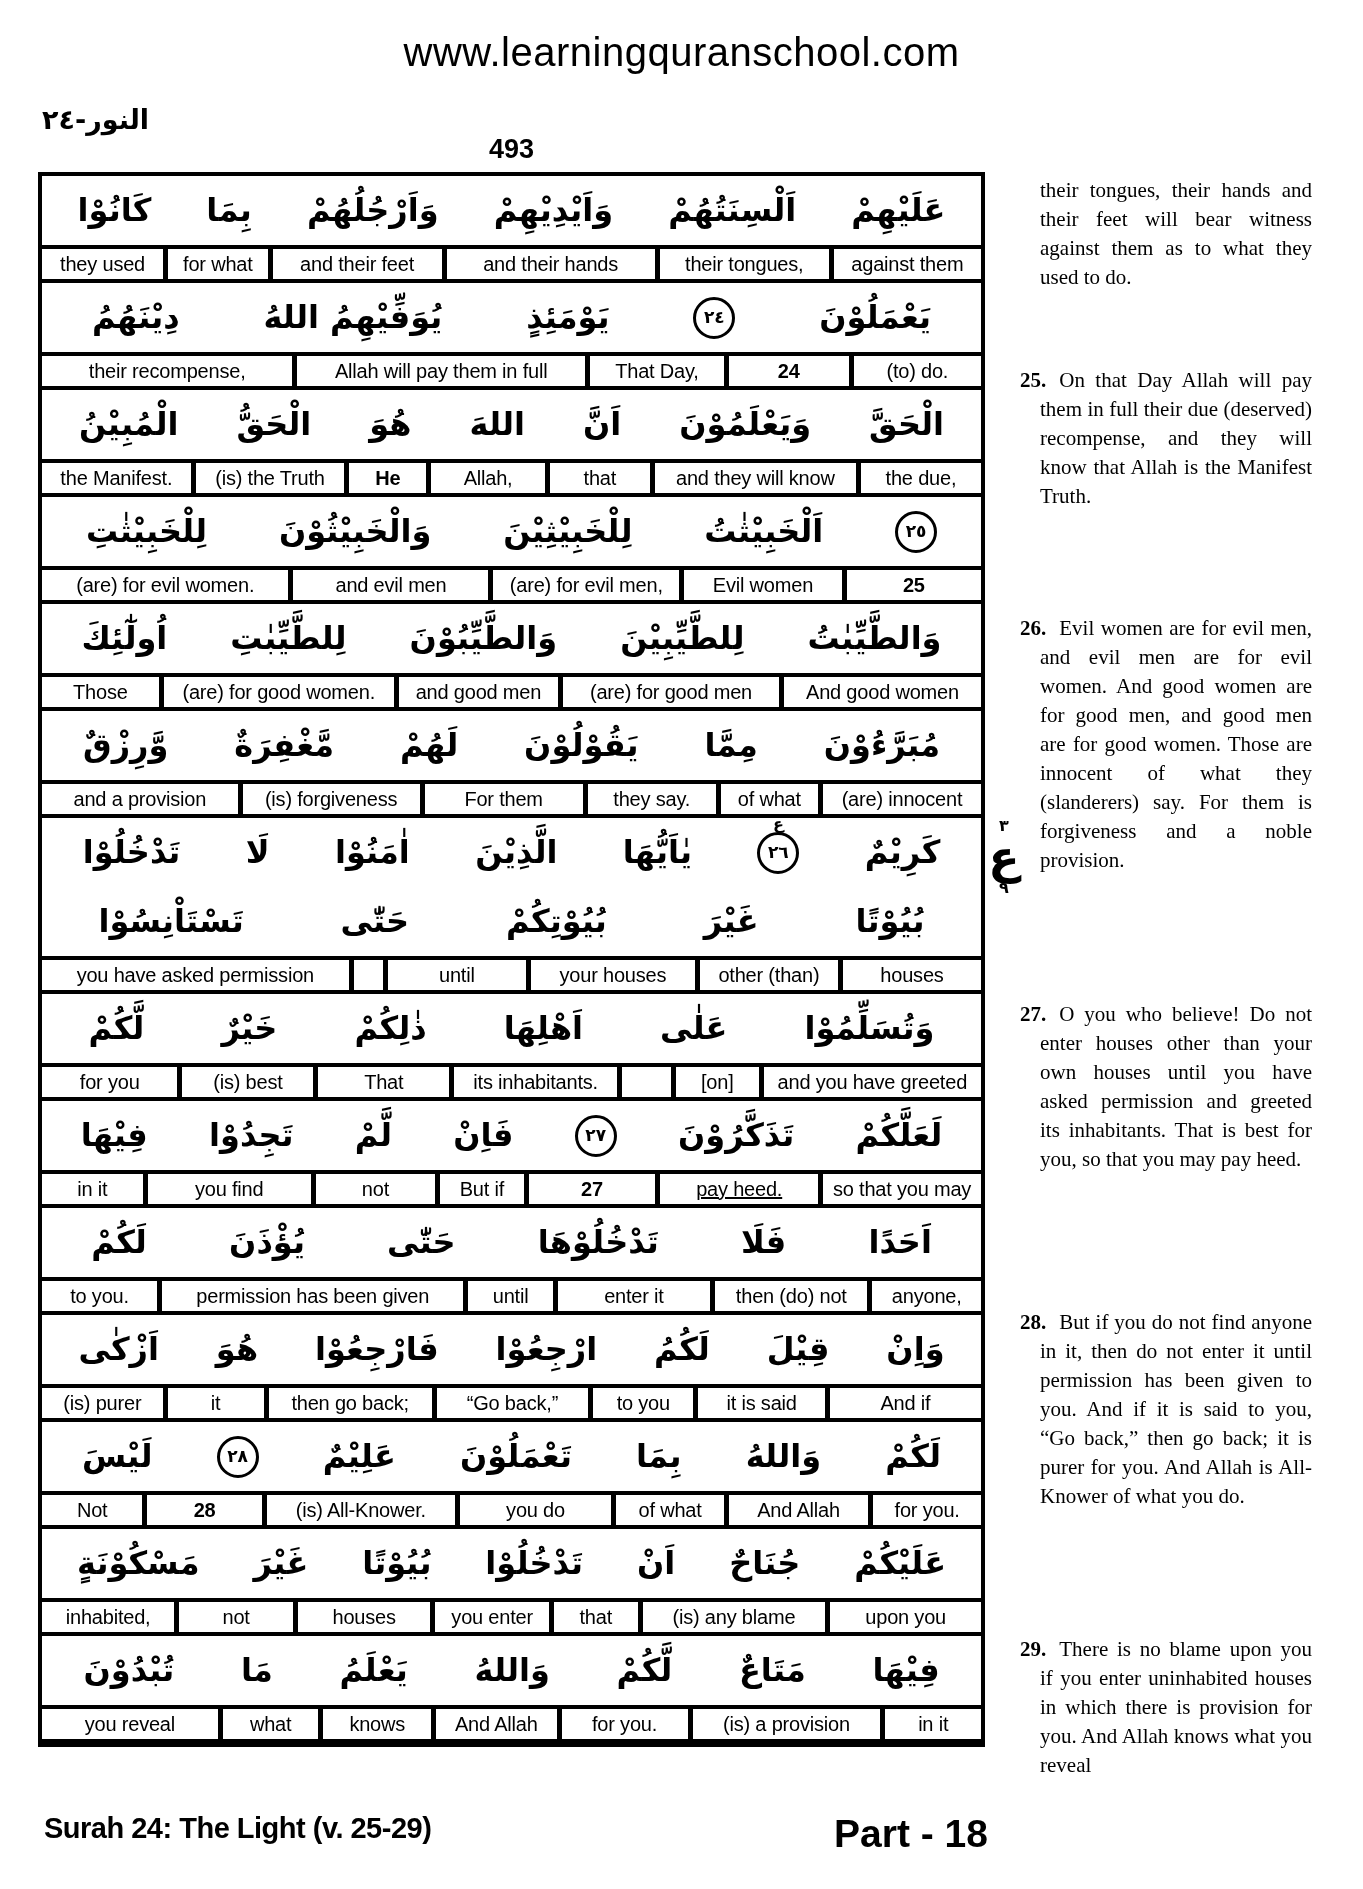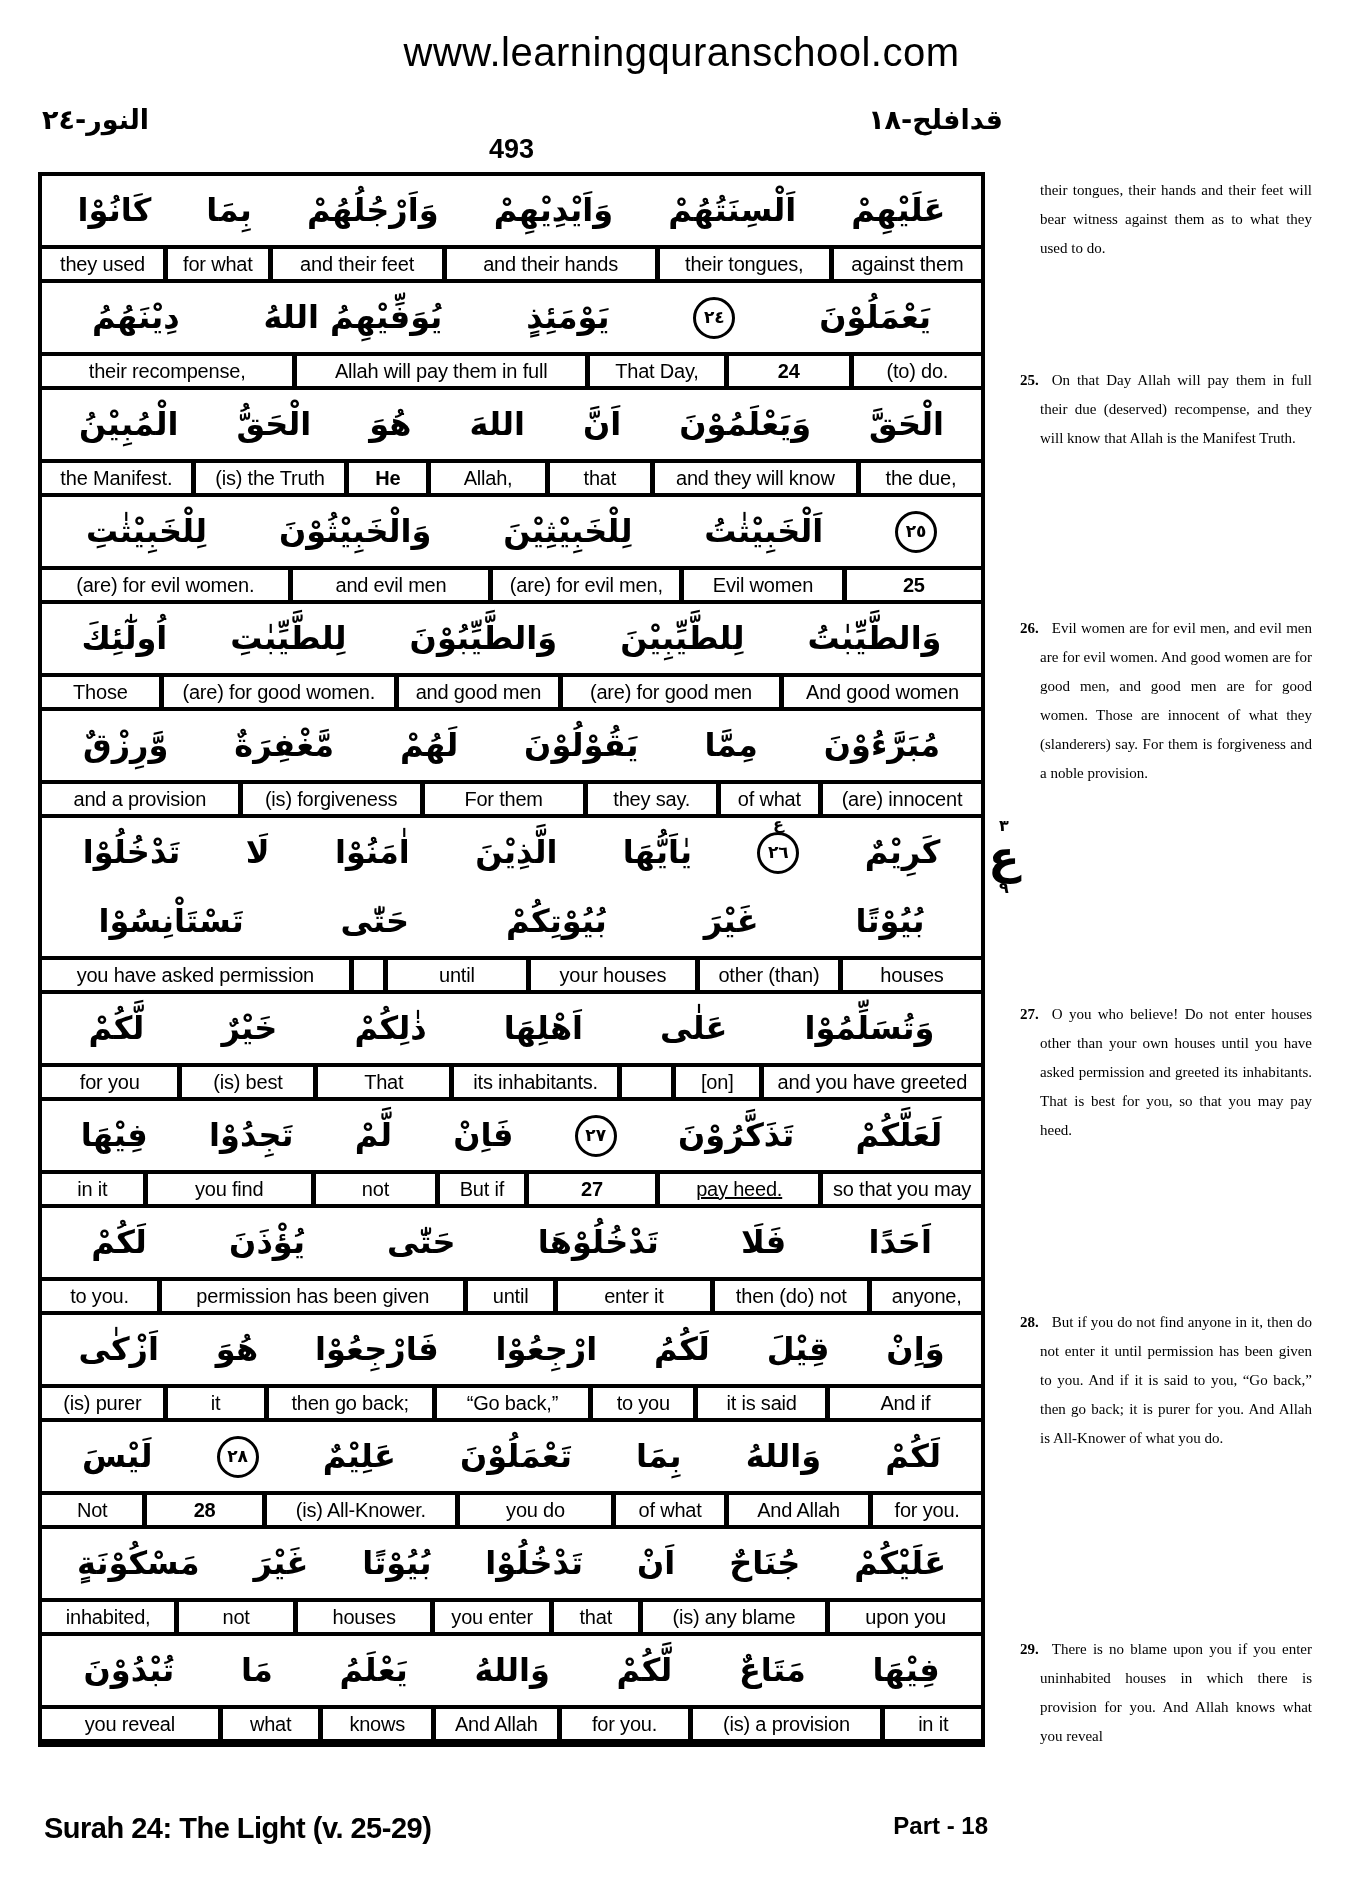--- a/index.html
+++ b/index.html
@@ -39,38 +39,37 @@
                font-size:16px;font-weight:bold;}
 
   .ruku{position:absolute;left:986px;top:818px;width:36px;display:flex;
         flex-direction:column;align-items:center;
         font-family:"DejaVu Sans",sans-serif;font-weight:bold;}
   .ruku .small{font-size:16px;line-height:16px;}
   .ruku .big{font-size:46px;line-height:46px;}
 
   .translation{position:absolute;left:1020px;top:0;width:292px;height:1889px;}
   .verse{position:absolute;left:0;width:292px;padding-left:20px;box-sizing:border-box;
-         font-family:"Liberation Serif",serif;font-size:15px;line-height:29px;
+         font-family:"Liberation Serif",serif;font-size:21px;line-height:29px;
          text-align:justify;}
   .vnum{font-weight:bold;margin-left:-20px;padding-right:13px;}
 
   .footer-left{position:absolute;left:44px;top:1812px;font-weight:bold;font-size:29px;
                letter-spacing:-0.5px;}
   .footer-right{position:absolute;left:38px;width:950px;top:1812px;text-align:right;
-                font-weight:bold;font-size:24px;}
+                font-weight:bold;font-size:39px;}
 </style>
 </head>
 <body>
 
 <div class="page">
   <div class="site-url">www.learningquranschool.com</div>
 
   <div class="hdr-left">النور-٢٤</div>
   <div class="hdr-center">493</div>
-  <div class="hdr-right">قدافلح-١٨</div>
 
   <div class="word-table" id="word-table">
       <div class="ar-row">
         <span class="ar-word">عَلَيْهِمْ</span>
         <span class="ar-word">اَلْسِنَتُهُمْ</span>
         <span class="ar-word">وَاَيْدِيْهِمْ</span>
         <span class="ar-word">وَاَرْجُلُهُمْ</span>
         <span class="ar-word">بِمَا</span>
         <span class="ar-word">كَانُوْا</span>
       </div>

